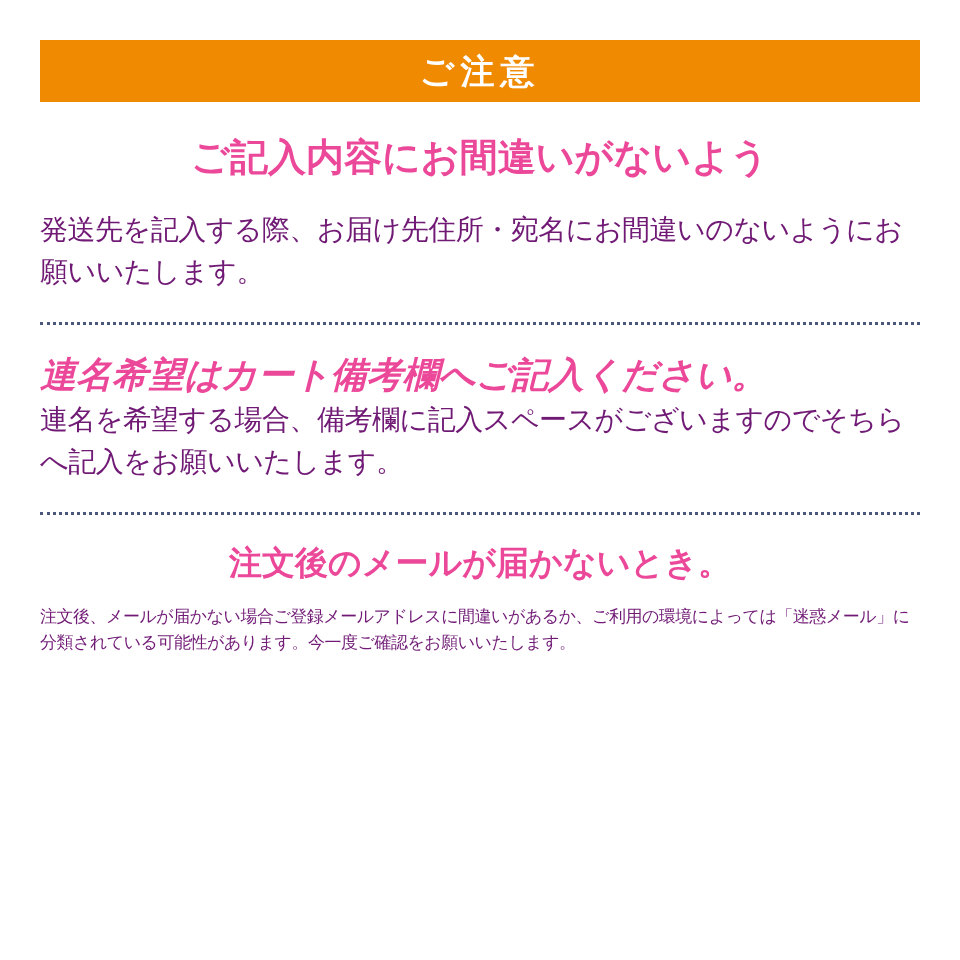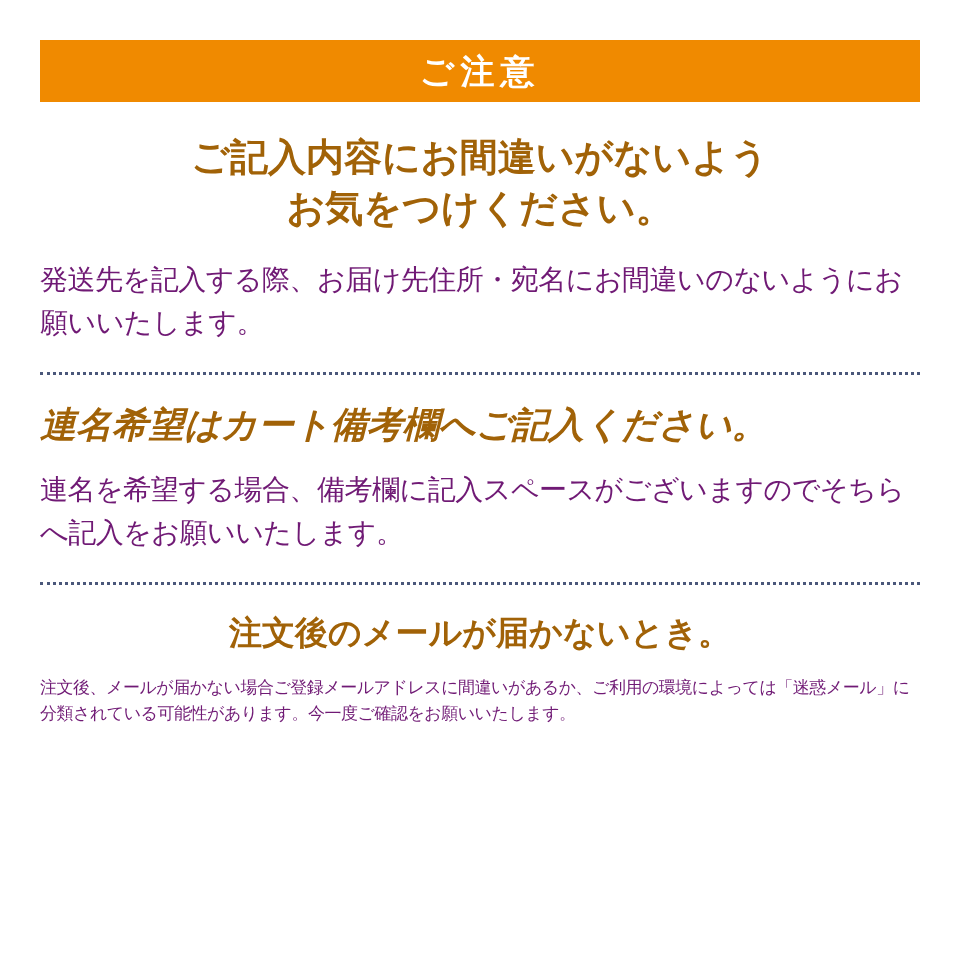--- a/index.html
+++ b/index.html
@@ -43,21 +43,21 @@
   .content {
     position: absolute;
     left: 40px;
     top: 118px;
     width: 880px;
   }
   .section {
     padding: 0;
   }
   .section-heading {
-    color: #a16207;
+    color: #ec4899;
     font-weight: bold;
     line-height: 1.33;
     letter-spacing: 0px;
   }
   .sec1 .section-heading {
     font-size: 38px;
     text-align: center;
     margin: 14px 0 0 0;
   }
   .sec2 .section-heading {
@@ -74,21 +74,20 @@
     color: #701a75;
     font-size: 28px;
     line-height: 1.52;
     letter-spacing: -0.5px;
     margin: 0;
   }
   .sec1 .section-body {
     margin-top: 26px;
   }
   .sec2 .section-body {
-    margin-top: 20px;
   }
   .sec3 .section-body {
     margin-top: 20px;
     font-size: 17px;
   }
   .divider {
     width: 880px;
     height: 0;
     border-top: 3px dotted #2b3a63;
     margin: 28px 0 26px 0;
@@ -108,21 +107,20 @@
 
   <div class="notice-header">
     <span class="notice-header-text">ご注意</span>
   </div>
 
   <div class="content">
 
     <div class="section sec1">
       <div class="section-heading">
         <div>ご記入内容にお間違いがないよう</div>
-        <div>お気をつけください。</div>
       </div>
       <p class="section-body">発送先を記入する際、お届け先住所・宛名にお間違いのないようにお願いいたします。</p>
     </div>
 
     <div class="divider"></div>
 
     <div class="section sec2">
       <div class="section-heading">連名希望はカート備考欄へご記入ください。</div>
       <p class="section-body">連名を希望する場合、備考欄に記入スペースがございますのでそちらへ記入をお願いいたします。</p>
     </div>

